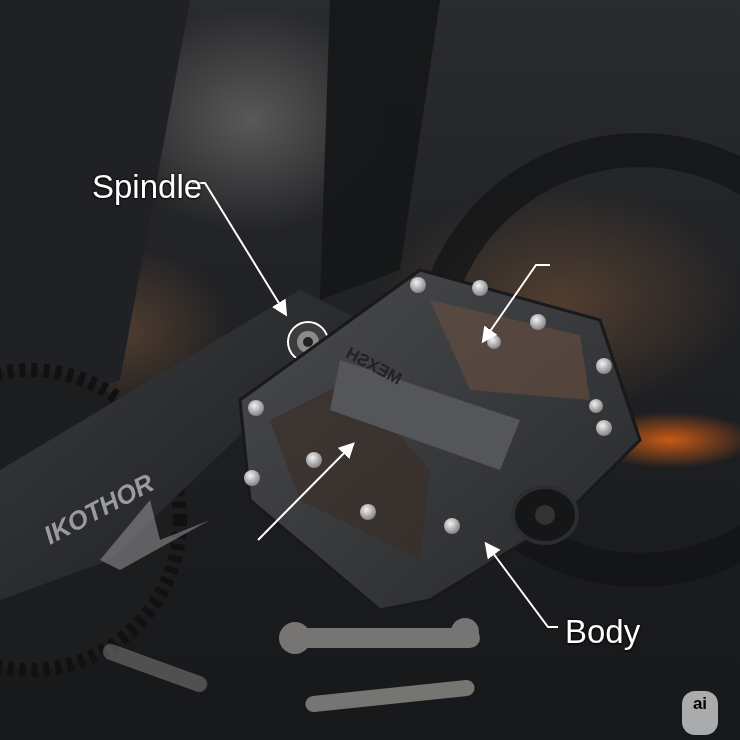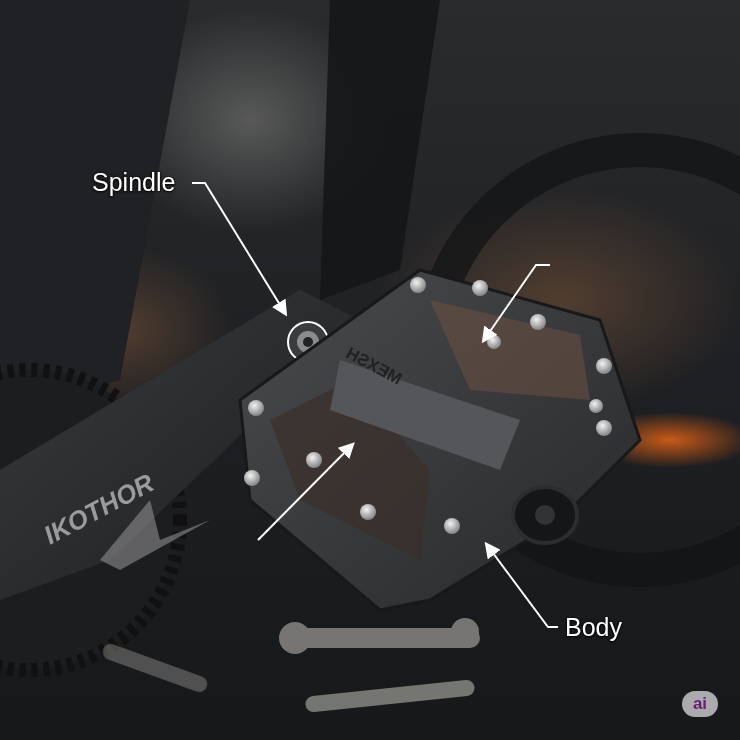--- a/index.html
+++ b/index.html
@@ -5,24 +5,24 @@
   html, body { margin:0; padding:0; background:#1a1b1d; }
   .stage { position:relative; width:740px; height:740px; overflow:hidden;
     background:
       radial-gradient(ellipse 120px 40px at 670px 440px, rgba(230,100,20,0.85), rgba(230,100,20,0) 70%),
       radial-gradient(ellipse 200px 160px at 250px 120px, rgba(180,180,175,0.35), rgba(0,0,0,0) 70%),
       radial-gradient(ellipse 260px 160px at 560px 300px, rgba(140,95,60,0.45), rgba(0,0,0,0) 70%),
       radial-gradient(ellipse 160px 120px at 120px 330px, rgba(140,95,60,0.45), rgba(0,0,0,0) 70%),
       linear-gradient(180deg, #2a2b2d 0%, #1f2023 50%, #17181a 100%);
     font-family:"Liberation Sans", "DejaVu Sans", sans-serif; }
   .photo { position:absolute; inset:0; }
-  .label { position:absolute; color:#ffffff; font-size:25px; font-weight:400;
+  .label { position:absolute; color:#ffffff; font-size:33px; font-weight:400;
     text-shadow:0 0 3px rgba(0,0,0,0.9), 0 1px 2px rgba(0,0,0,0.8); white-space:nowrap; }
-  .ai-badge { position:absolute; left:682px; top:691px; width:36px; height:26px; border-radius:13px;
-    background:#a9abad; color:#701a75; font-size:17px; font-weight:700; text-align:center; line-height:26px; }
+  .ai-badge { position:absolute; left:682px; top:691px; width:36px; height:44px; border-radius:13px;
+    background:#a9abad; color:#000000; font-size:17px; font-weight:700; text-align:center; line-height:26px; }
 </style>
 </head>
 <body>
 
 <div class="stage">
   <svg class="photo" width="740" height="740" viewBox="0 0 740 740">
     <defs>
       <linearGradient id="crank" x1="0" y1="0" x2="1" y2="1">
         <stop offset="0" stop-color="#3a3b3e"></stop>
         <stop offset="1" stop-color="#1c1d1f"></stop>

